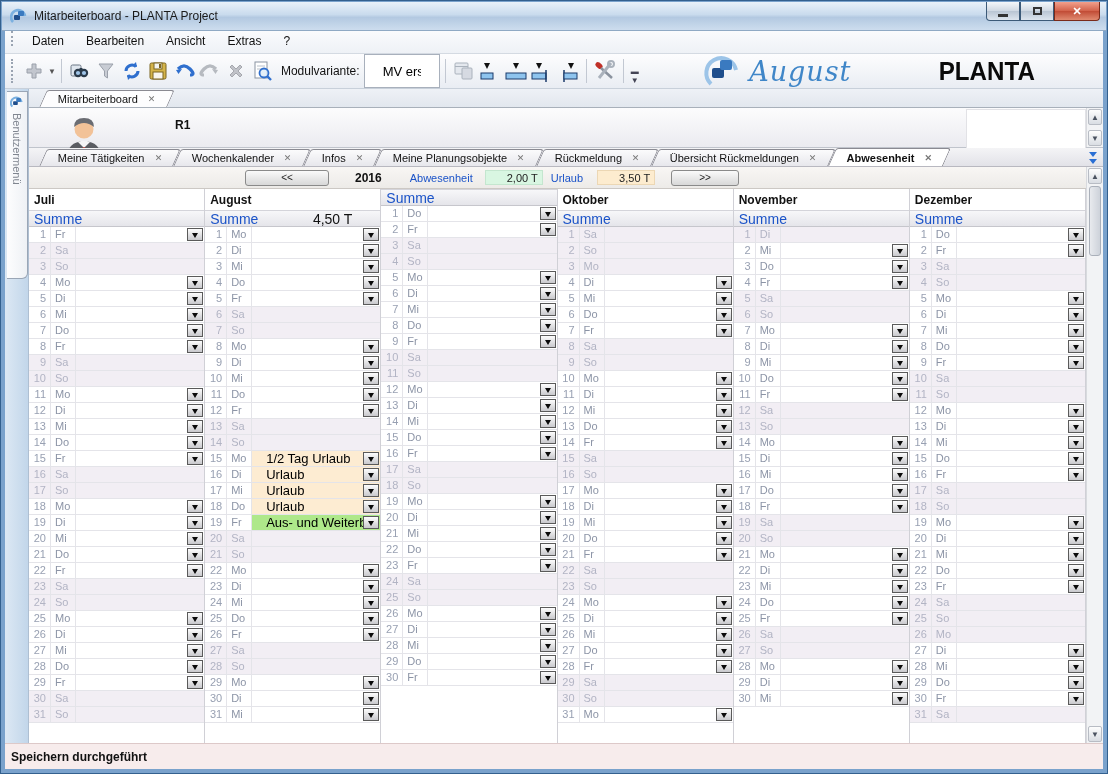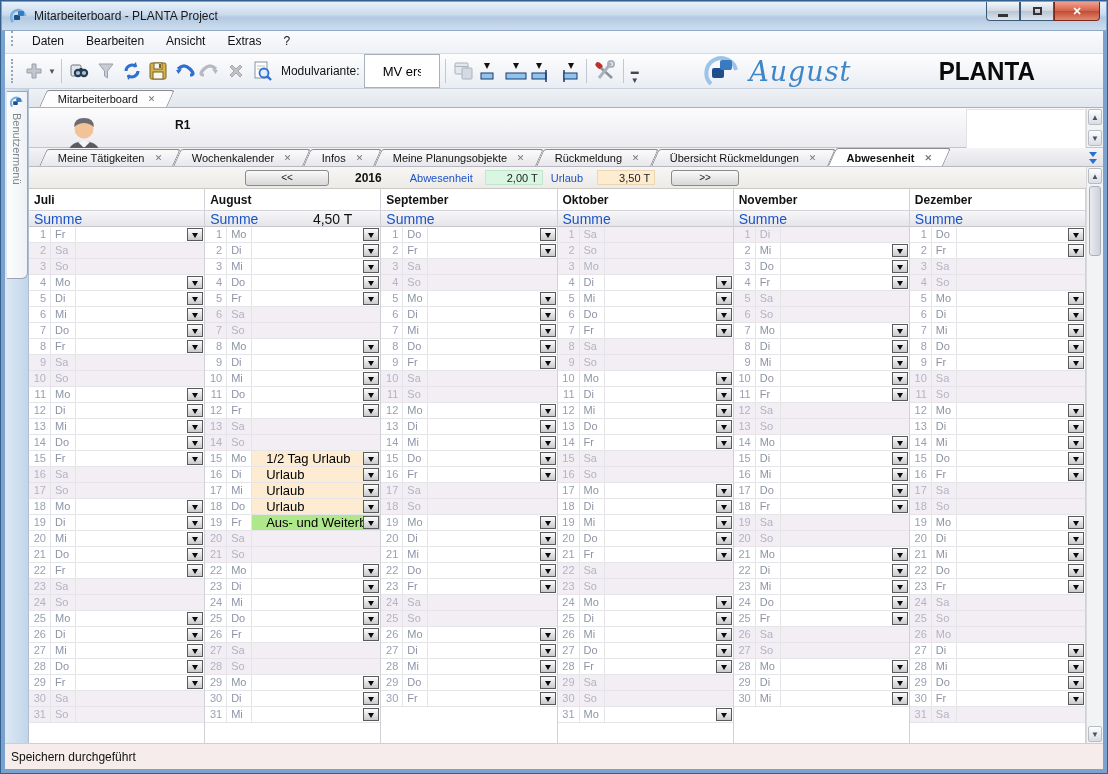--- a/index.html
+++ b/index.html
@@ -145,21 +145,21 @@
     display:flex; flex-direction:column; }
   .sb-btn { height:16px; background:linear-gradient(#fdfdfd,#d9dde3);
     border:1px solid #b8bcc4; border-radius:2px; margin:1px; font-size:8px; color:#4a5260;
     display:flex; align-items:center; justify-content:center; flex:none; }
   .sb-thumb { height:70px; margin:1px 2px; background:linear-gradient(90deg,#e8eaee,#cdd2da);
     border:1px solid #aab0ba; border-radius:3px; }
   .sb-track { flex:1; }
 
   
   .statusbar { position:absolute; left:4px; right:4px; bottom:4px; height:26px;
-    background:#f7ecec; border-top:1px solid #ddc9c9; display:flex; align-items:center; }
+    background:#f7ecec; border-top:1px solid #ddc9c9; display:flex; align-items:center;font-weight:bold; }
   .status-text { font-size:12px; color:#111; margin-left:6px; }
 </style>
 </head>
 <body>
 
 <div class="window">
 
   <div class="titlebar">
     <svg class="app-icon" viewBox="0 0 18 18">
       <path d="M3 15 A7 7 0 1 1 15 9" fill="none" stroke="#7ab0e0" stroke-width="2.6"></path>
@@ -903,21 +903,20 @@
                     <span class="dnum">31</span>
                     <span class="dwd">Mi</span>
                     <span class="dcell">
                       <span class="dd">
                         <i></i>
                       </span>
                     </span>
                   </div>
                 </div>
                 <div class="month">
-                  <div class="mname">September</div>
                   <div class="msum">
                     <span class="sum-label">Summe</span>
                     <span class="sum-value"></span>
                   </div>
                   <div class="mrow">
                     <span class="dnum">1</span>
                     <span class="dwd">Do</span>
                     <span class="dcell">
                       <span class="dd">
                         <i></i>

